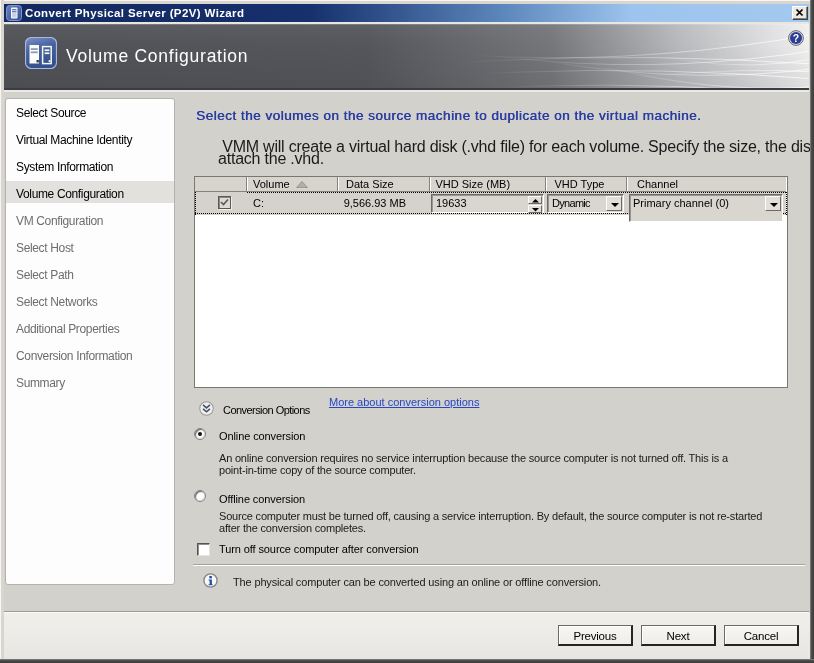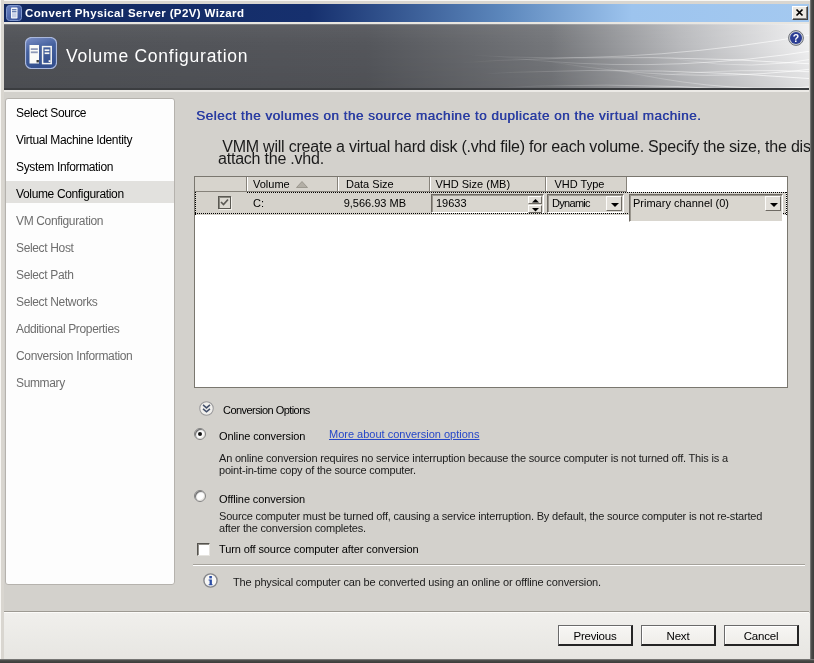--- a/index.html
+++ b/index.html
@@ -46,21 +46,21 @@
 .hcell { top:0; height:16px; background:#d7d4cd; border-right:1px solid #86827a; border-bottom:1px solid #86827a; box-shadow:inset 1px 1px 0 #fff; line-height:16px; padding-left:6px; font-size:11px; color:#000; }
 #gridrow { left:0; top:16px; width:592px; height:23px; background:#d5d2cb; }
 #rowfocus { left:1px; top:16px; width:592px; height:23px; }
 .dh { position:absolute; left:0; width:100%; height:1px; background-image:repeating-linear-gradient(90deg,#000 0,#000 1px,transparent 1px,transparent 2px); }
 .dv { position:absolute; top:0; width:1px; height:100%; background-image:repeating-linear-gradient(180deg,#000 0,#000 1px,transparent 1px,transparent 2px); }
 .rtext { font-size:11px; color:#000; top:20px; height:15px; line-height:15px; }
 .sunken { background:#d9d6cf; border-top:1px solid #6e6a63; border-left:1px solid #6e6a63; border-right:1px solid #fff; border-bottom:1px solid #fff; box-shadow:inset 1px 1px 0 #9a968e; }
 .combobtn { position:absolute; right:1px; top:1px; width:16px; height:15px; background:#e2dfd9; border-top:1px solid #fdfcfa; border-left:1px solid #fdfcfa; border-right:1px solid #6e6a63; border-bottom:1px solid #6e6a63; }
 .arrow-down { position:absolute; left:4px; top:6px; width:0; height:0; border-left:4px solid transparent; border-right:4px solid transparent; border-top:4px solid #000; }
 #convtext { left:223px; top:404px; font-size:11px; color:#000; letter-spacing:-0.55px; }
-#convlink { left:329px; top:428px; font-size:11px; color:#2647c8; text-decoration:underline; }
+#convlink { left:329px; top:396px; font-size:11px; color:#2647c8; text-decoration:underline; }
 .radio { width:12px; height:12px; border-radius:50%; background:#fdfdfd; border:1px solid #808080; box-shadow:inset 1px 1px 1px rgba(64,64,64,0.8), inset -1px -1px 0 #e8e6e1; }
 .radiodot { position:absolute; left:3px; top:3px; width:4px; height:4px; border-radius:50%; background:#111; }
 .lbl { font-size:11px; color:#000; white-space:nowrap; letter-spacing:-0.1px; }
 .desc { font-size:11px; color:#1b1b1b; line-height:12.4px; letter-spacing:-0.19px; white-space:nowrap; }
 #cb2 { left:197px; top:543px; width:13px; height:13px; background:#fff; border:1px solid; border-color:#55534e #e6e4df #e6e4df #55534e; box-shadow:inset 1px 1px 0 #918f89; }
 
 
 #sep1 { left:193px; top:564px; width:612px; height:1px; background:#a5a29b; }
 #sep1b { left:193px; top:565px; width:612px; height:1px; background:#fff; }
 #sep2 { left:4px; top:611px; width:805px; height:1px; background:#9d9a93; }
@@ -170,20 +170,21 @@
 <div class="abs" id="grid">
   <div class="abs hcell" style="left:0; width:53px;"></div>
   <div class="abs hcell" style="left:53px; width:91px;">Volume
     <svg style="position:absolute;left:49px;top:5px;" width="12" height="7">
         <path d="M6,0.5 L11.5,6.5 L0.5,6.5 Z" fill="#b3afa6" stroke="#8a867e" stroke-width="0.7"></path>
       </svg>
   </div>
   <div class="abs hcell" style="left:144px; width:91.5px; padding-left:8px;">Data Size</div>
   <div class="abs hcell" style="left:235.5px; width:116px;">VHD Size (MB)</div>
   <div class="abs hcell" style="left:351.5px; width:81.5px; padding-left:9px;">VHD Type</div>
+  <div class="abs hcell" style="left:433px; width:159px; border-right:none; padding-left:10px;">Channel</div>
 
   <div class="abs" id="gridrow"></div>
   <div class="abs" id="rowfocus">
     <div class="dh" style="top:0; left:52px; width:540px;"></div>
     <div class="dh" style="bottom:1px;"></div>
     <div class="dv" style="left:0;"></div>
     <div class="dv" style="right:0;"></div>
   </div>
 
   <div class="abs" style="left:24px; top:20px; width:13px; height:13px; background:#dcd9d2; border:1px solid #5a5852; box-shadow:inset 1px 1px 0 #8a8880, 1px 1px 0 #f0eee9;">

